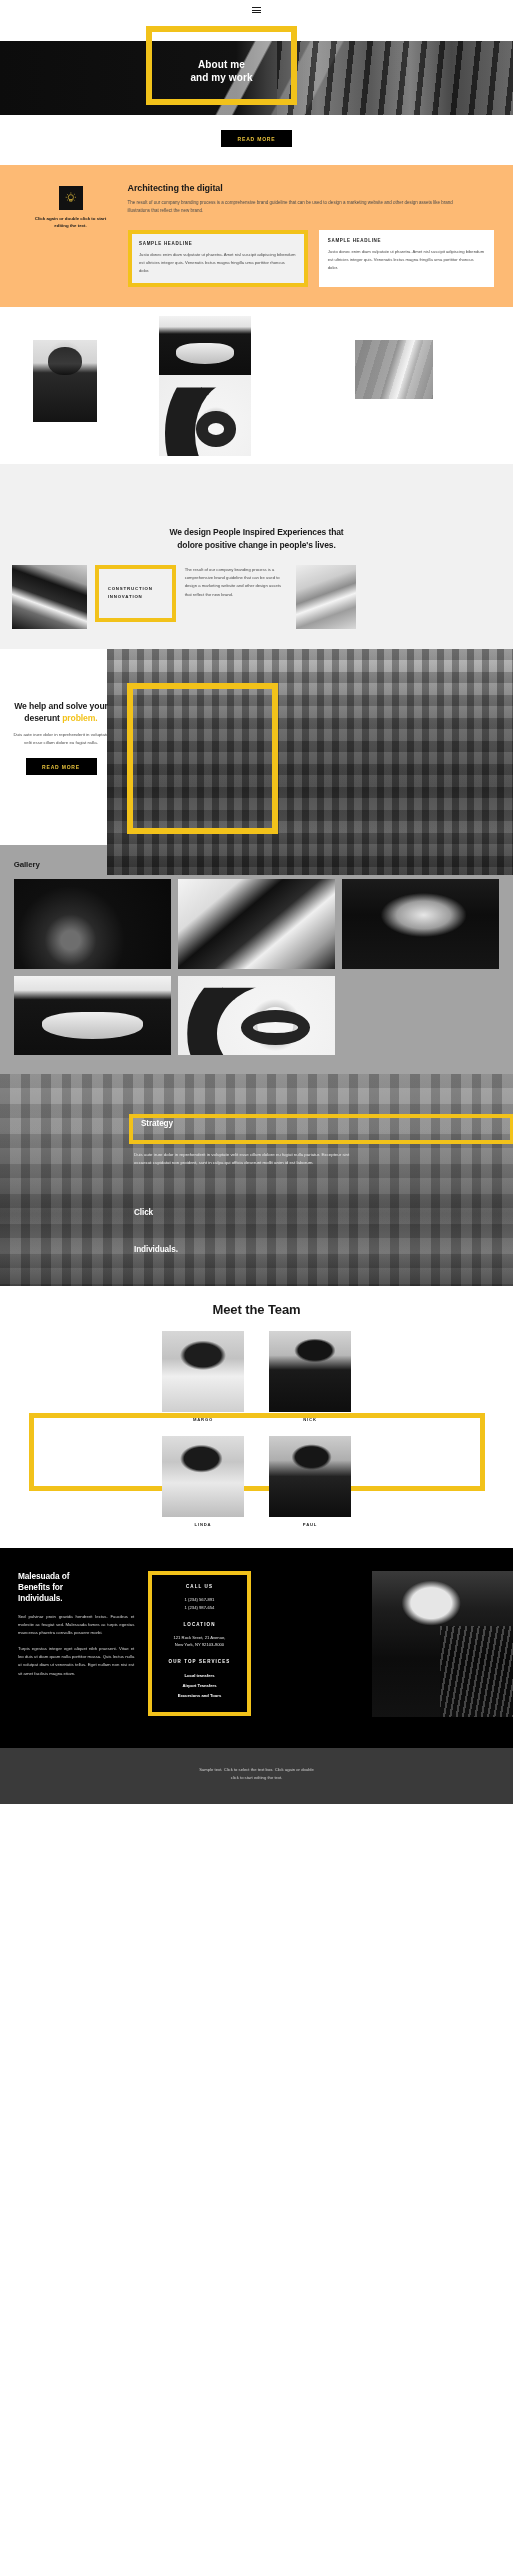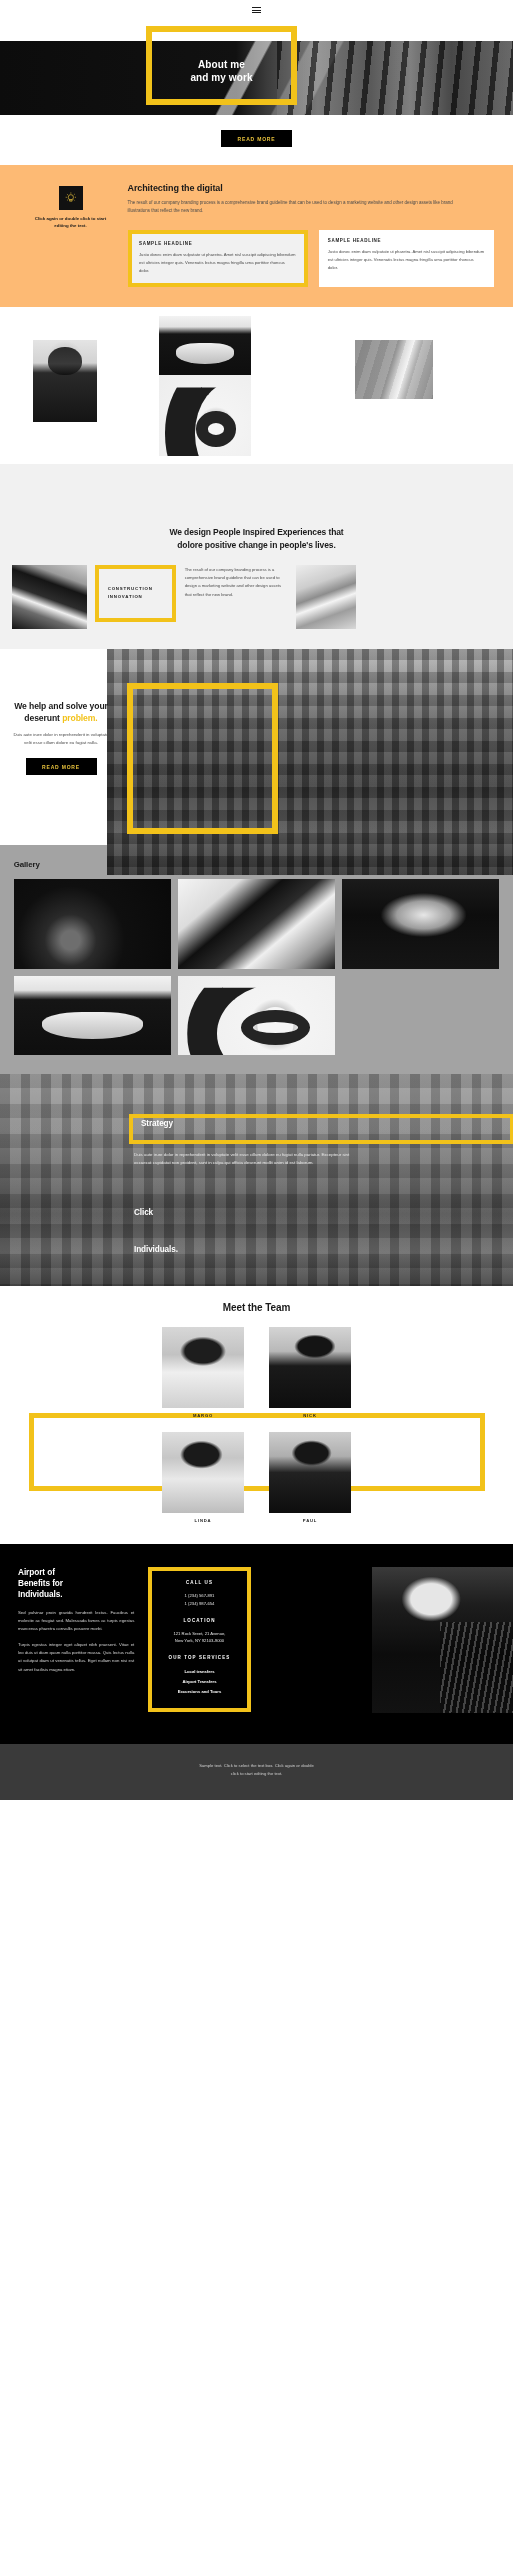--- a/index.html
+++ b/index.html
@@ -171,21 +171,21 @@
       font-weight:bold; z-index:4; letter-spacing:-0.1px; }
   .strat-p { position:absolute; left:134px; top:77px; width:226px; color:#e8e8e8;
       font-size:4.4px; line-height:1.9; z-index:4; }
   .strat-d1 { position:absolute; left:134px; top:134px; color:#fff; font-size:8.2px;
       font-weight:bold; z-index:4; letter-spacing:-0.1px; }
   .strat-d2 { position:absolute; left:134px; top:171px; color:#fff; font-size:8.2px;
       font-weight:bold; z-index:4; letter-spacing:-0.1px; }
 
   
   .sec-team { background:#fff; padding:16.4px 0 20.5px; position:relative; }
-  .team-h { text-align:center; font-size:10px; font-weight:bold; letter-spacing:-0.1px; margin-bottom:13.7px; }
+  .team-h { text-align:center; font-size:13px; font-weight:bold; letter-spacing:-0.1px; margin-bottom:13.7px; }
   .team-frame { position:absolute; left:29px; top:127px; width:456px; height:78px;
       border:5.5px solid #f2c21a; z-index:1; }
   .team-grid { position:relative; z-index:3; display:grid; grid-template-columns:1fr 1fr;
       width:196px; margin:0 auto; gap:4.1px 18px; }
   .member { text-align:center; }
   .member .ph { width:82px; height:81px; margin:0 auto 5.5px; }
   .member .nm { font-size:4.2px; font-weight:bold; letter-spacing:0.8px; }
   .member.row2 { margin-top:9.6px; }
 
   
@@ -343,21 +343,21 @@
         <div class="nm">PAUL</div>
       </div>
     </div>
   </div>
 
   <div class="sec-benefits">
     <div class="ph pfootwoman ben-right"></div>
     <div class="ben-inner">
       <div class="ben-left">
         <div class="ben-h">
-          <div>Airport of</div>
+          <div>Malesuada of</div>
           <div>Benefits for</div>
           <div>Individuals.</div>
         </div>
         <div class="ben-p">Sed pulvinar proin gravida hendrerit lectus. Faucibus et molestie ac feugiat sed. Malesuada fames ac turpis egestas maecenas pharetra convallis posuere morbi.</div>
         <div class="ben-p">Turpis egestas integer eget aliquet nibh praesent. Vitae et leo duis ut diam quam nulla porttitor massa. Quis lectus nulla at volutpat diam ut venenatis tellus. Eget nullam non nisi est sit amet facilisis magna etiam.</div>
       </div>
       <div class="ben-mid">
         <h5>CALL US</h5>
         <div class="val">1 (234) 567-891</div>
         <div class="val">1 (234) 987-654</div>

